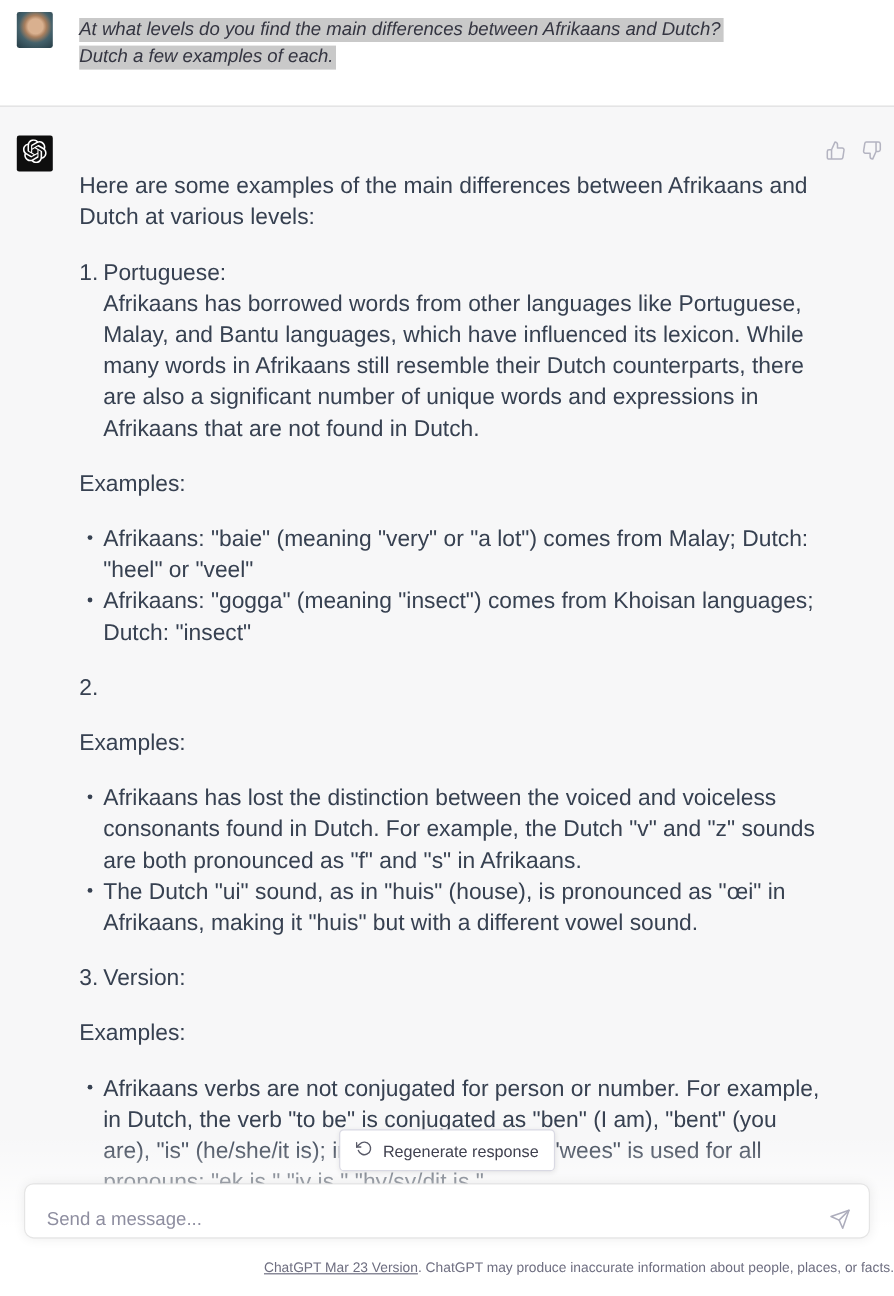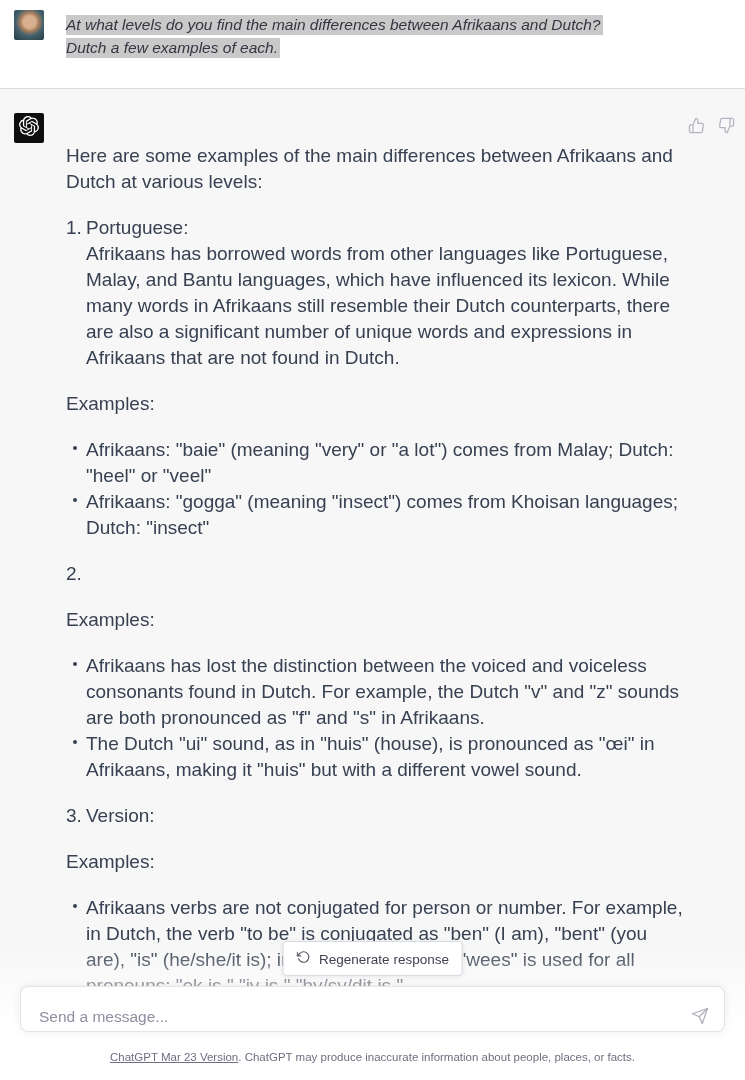--- a/index.html
+++ b/index.html
@@ -105,21 +105,21 @@
     flex: 1; border: none; outline: none; background: transparent;
     font-family: "Liberation Sans", sans-serif;
     font-size: 15.5px; color: #343541;
   }
   .composer input::placeholder { color: #8e8ea0; }
   .send-btn { background: none; border: none; padding: 0; cursor: pointer; width: 20px; height: 20px; }
   .send-btn svg { width: 18px; height: 18px; stroke: #adadbc; fill: none; stroke-width: 1.7; stroke-linecap: round; stroke-linejoin: round; }
 
   .page-footer {
     position: absolute; left: 0; right: 0; bottom: 16px;
-    text-align: center;
+    text-align: right;
     font-size: 11.5px; color: #6e6e80; line-height: 14px;
   }
   .page-footer .footer-link { text-decoration: underline; cursor: pointer; color: #6e6e80; }
 </style>
 </head>
 <body>
 
 <div class="user-section">
   <div class="avatar user-avatar"></div>
   <div class="user-text-col">

